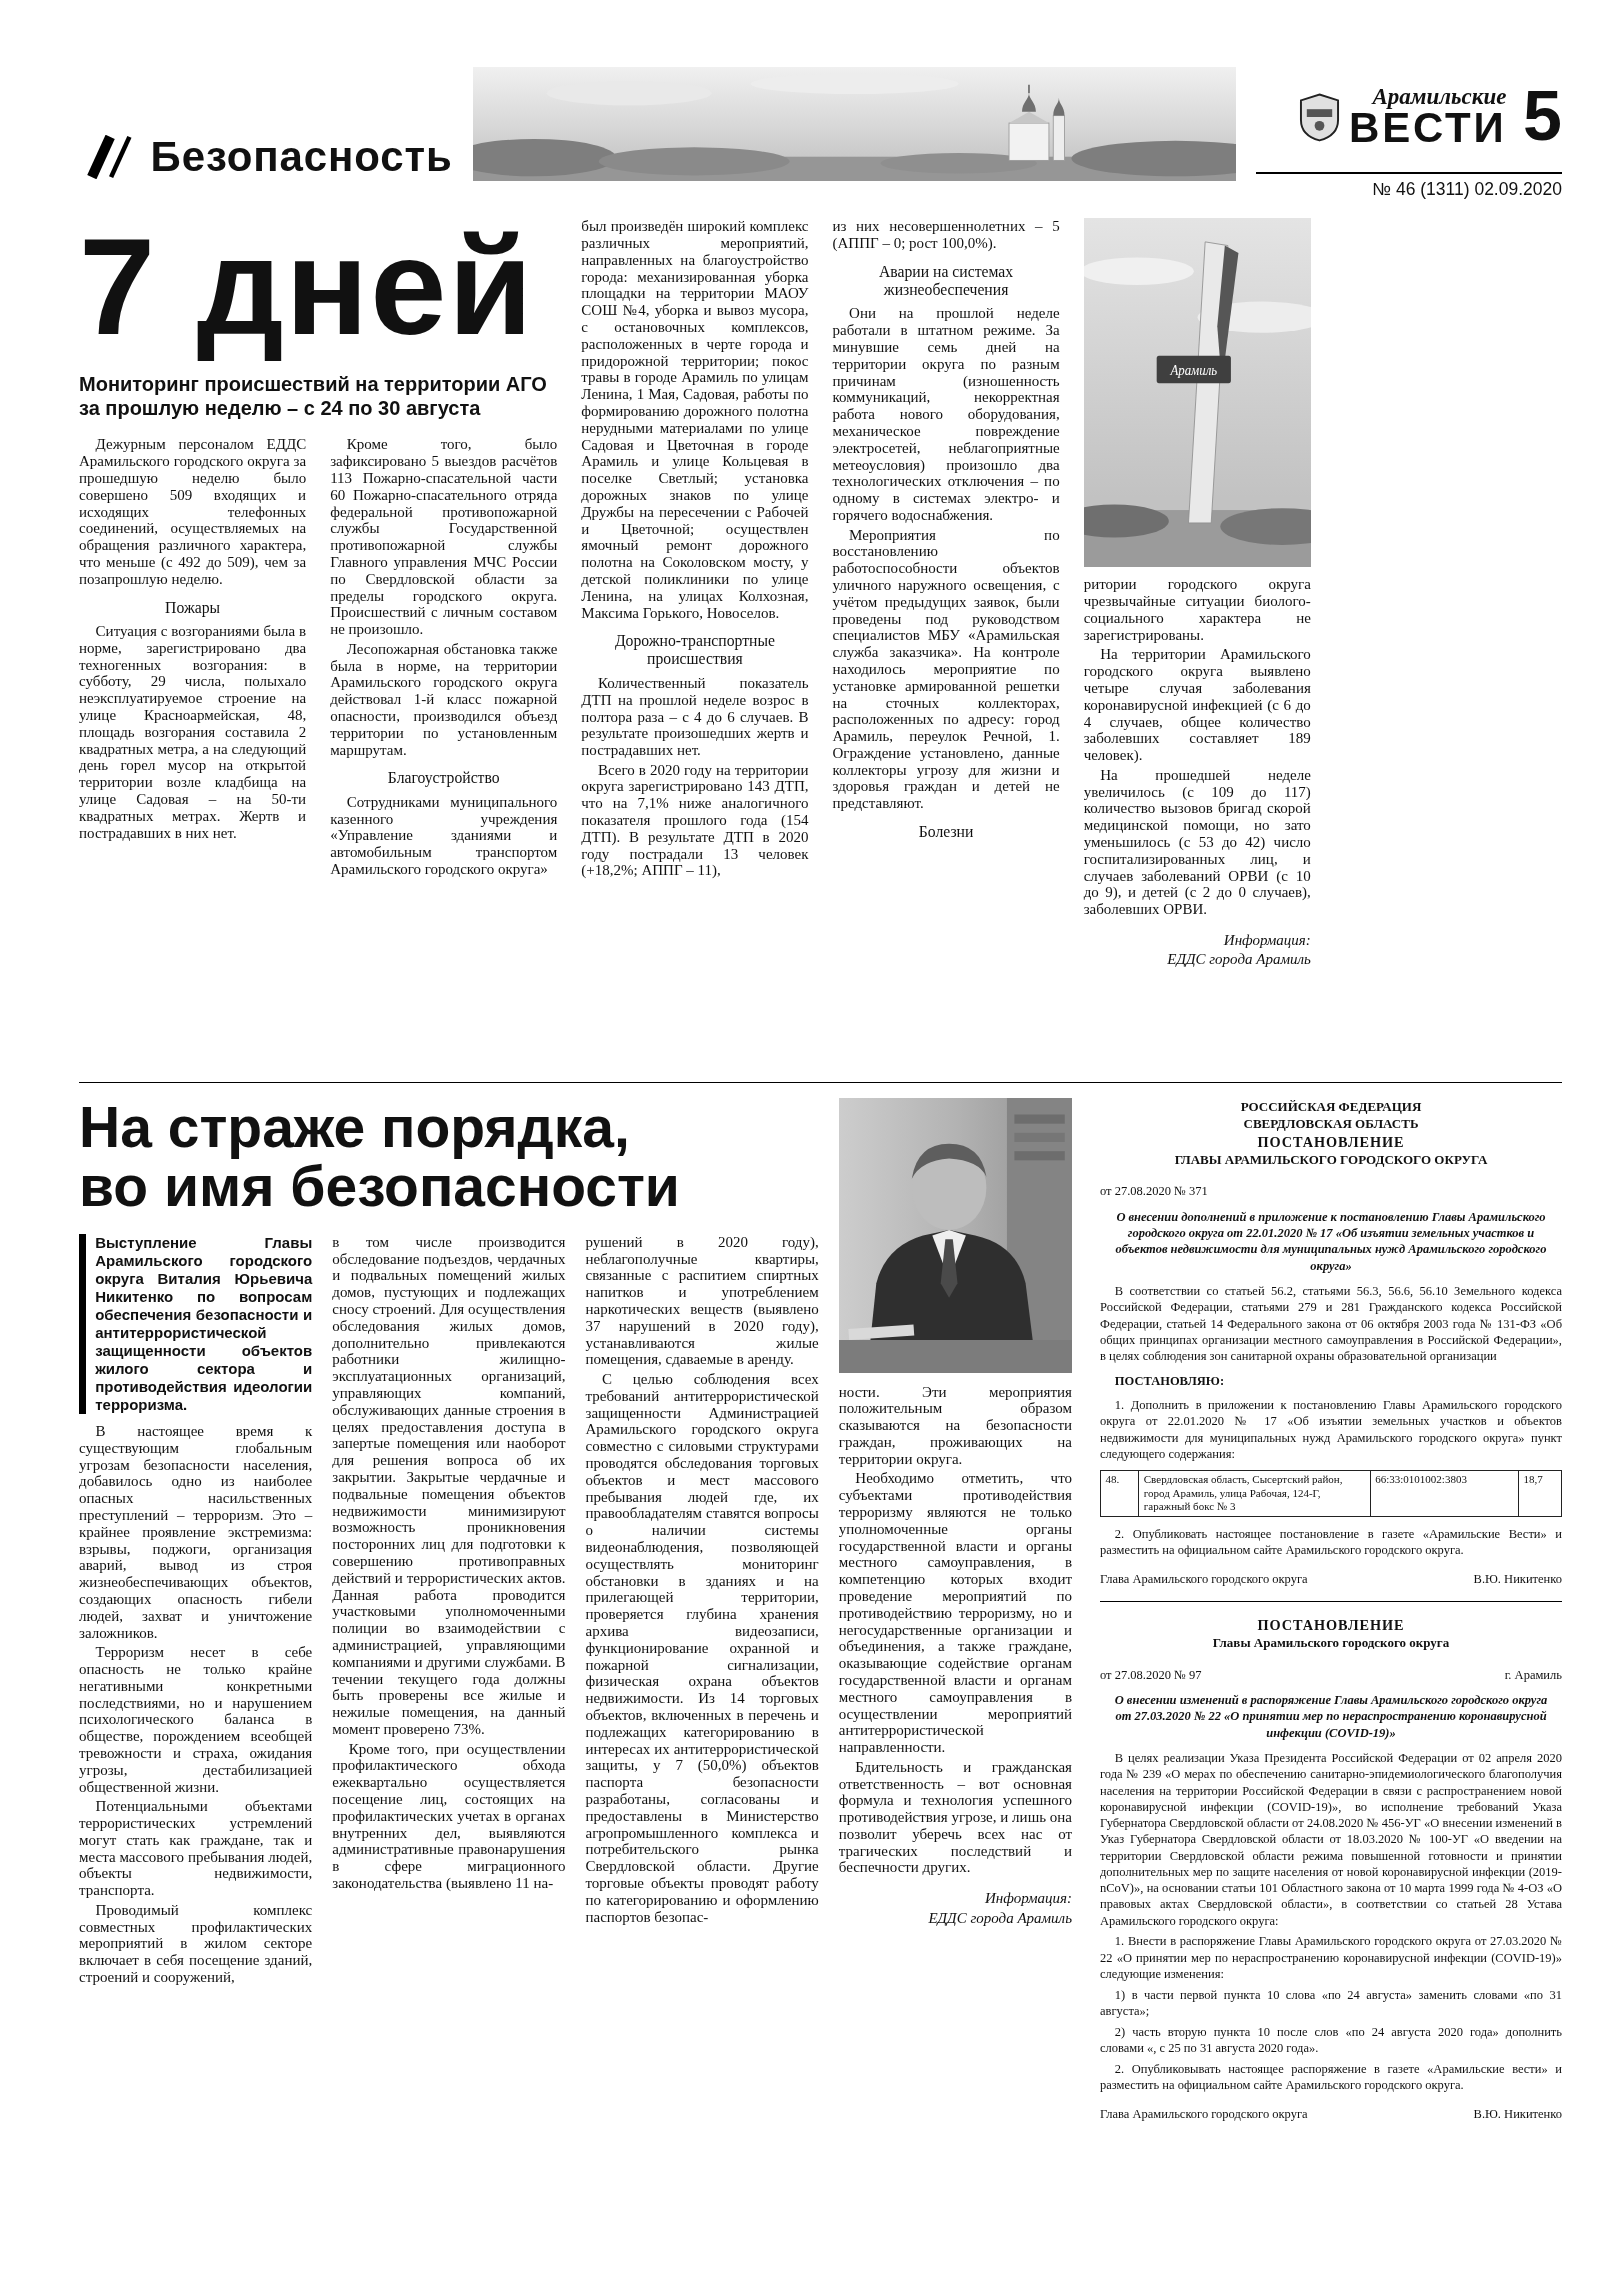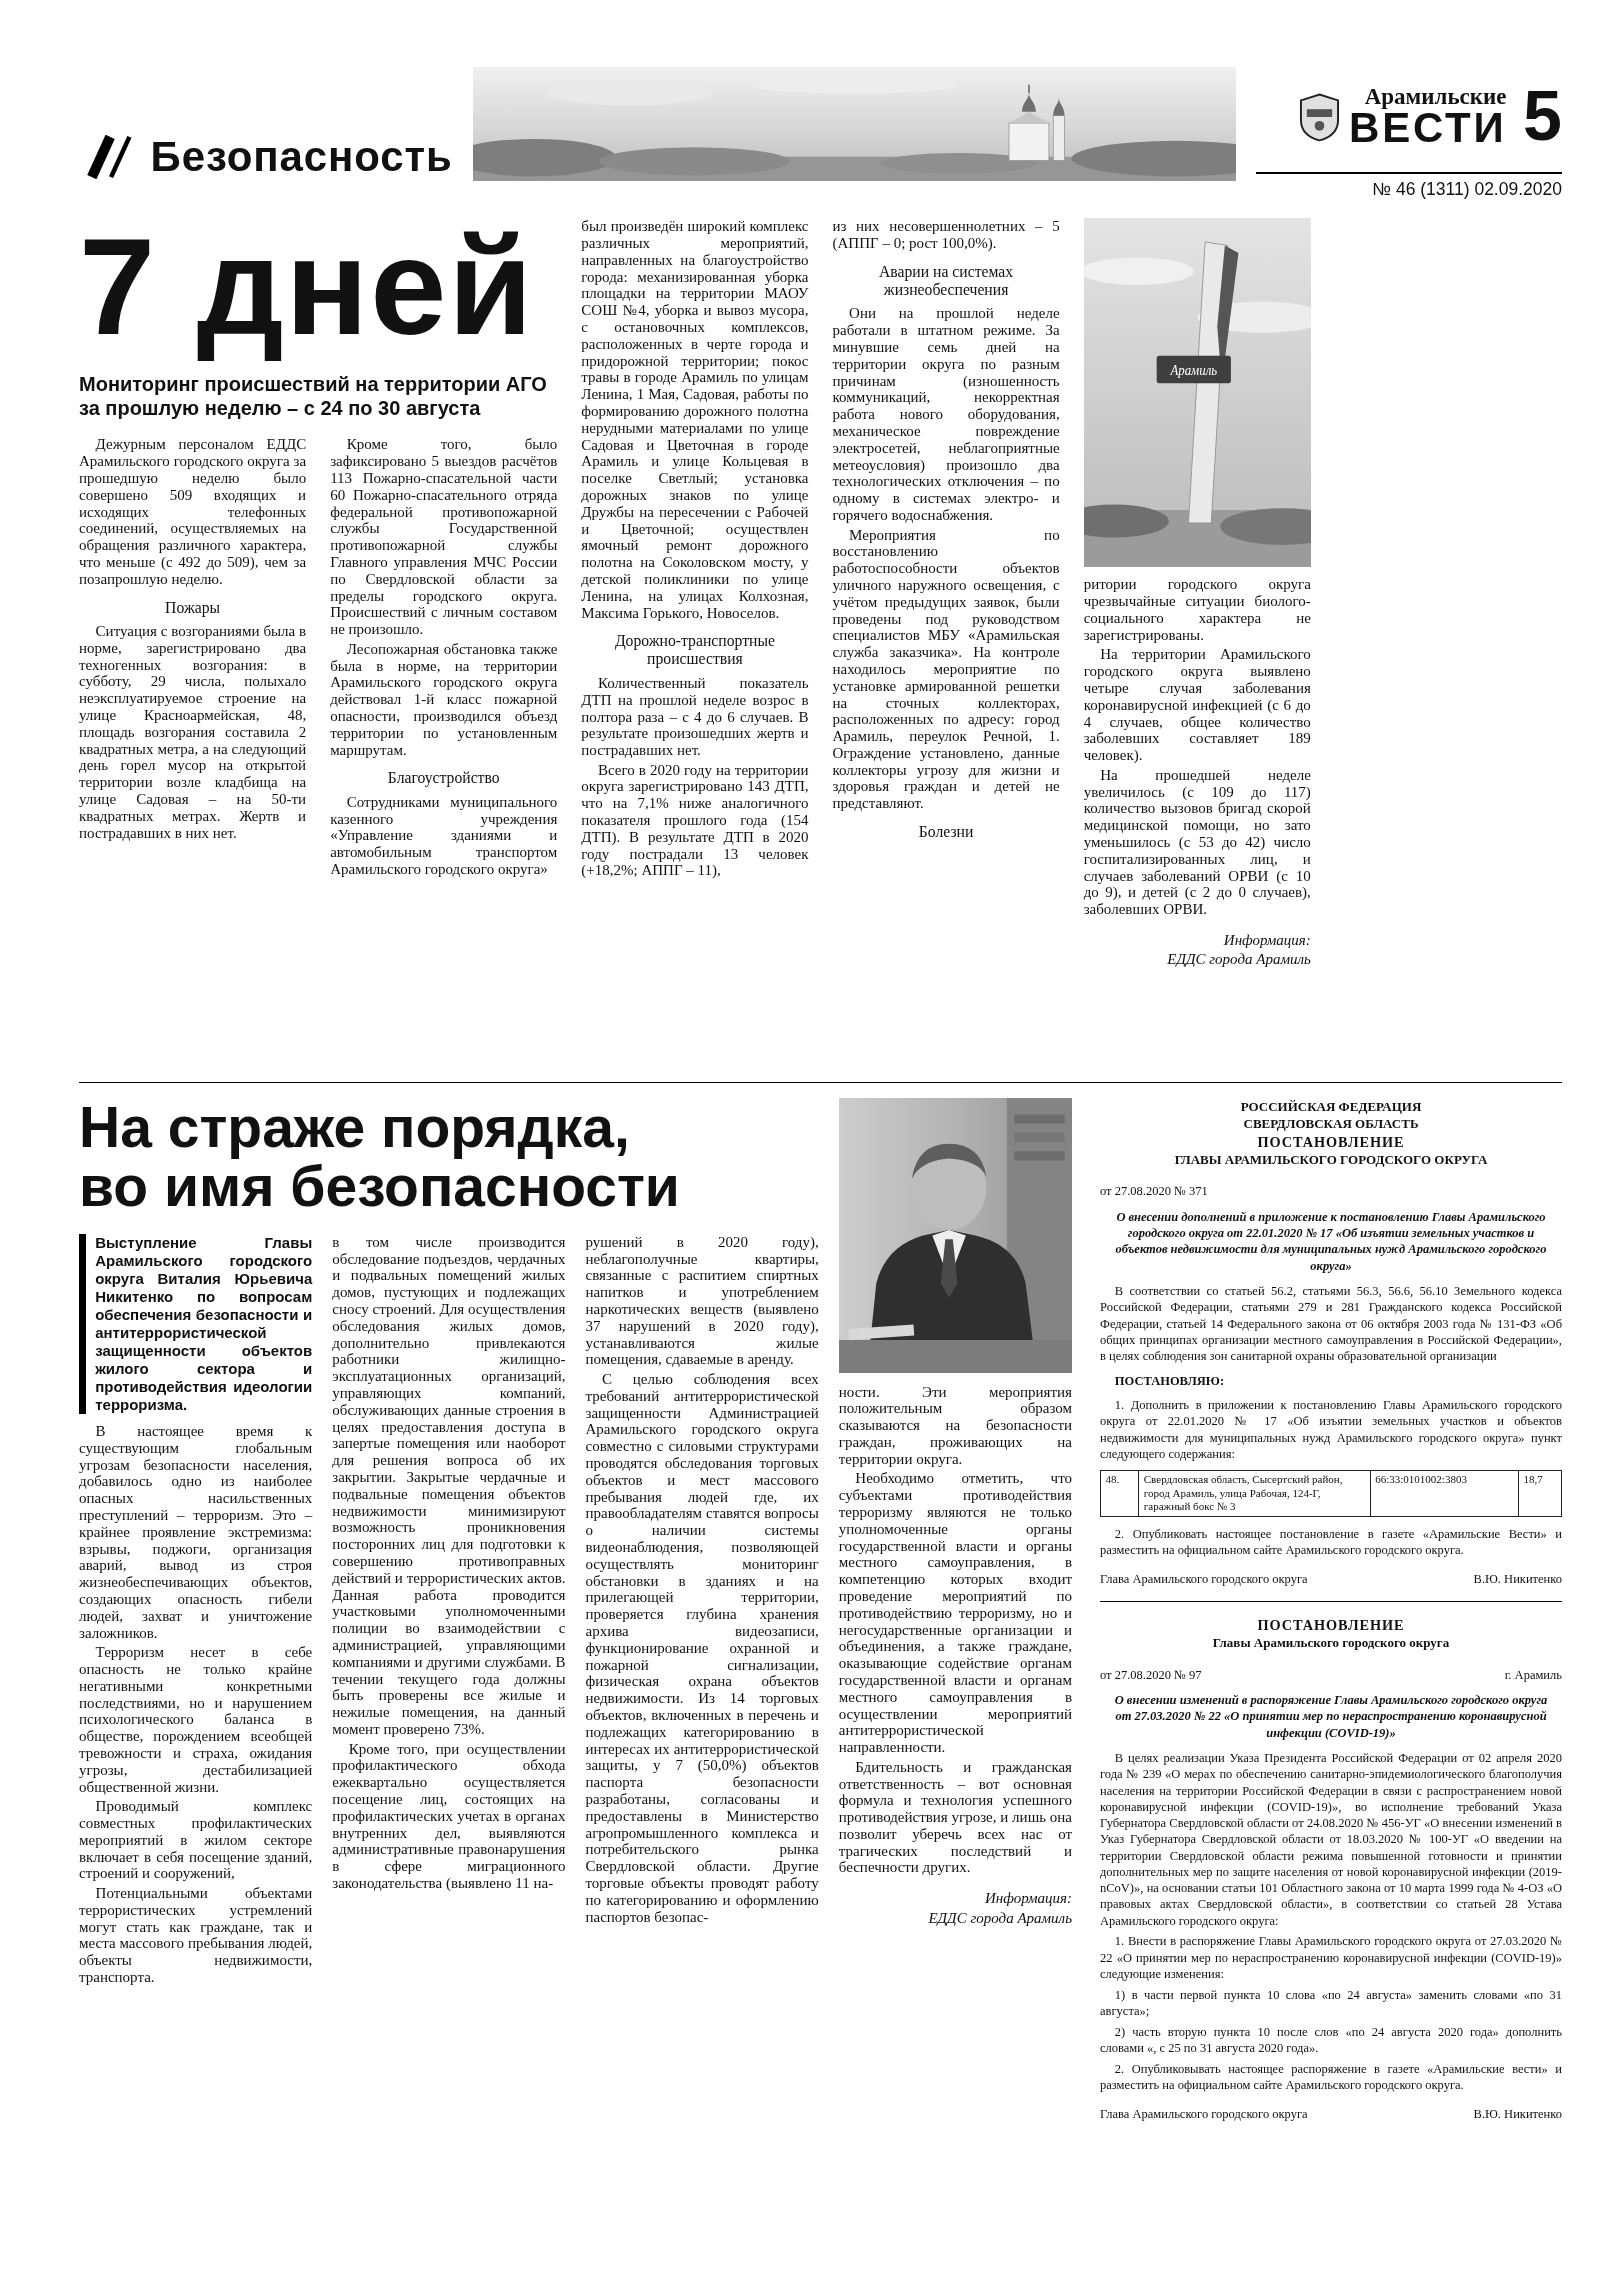--- a/index.html
+++ b/index.html
@@ -11,21 +11,21 @@
   
   .header { display:flex; height:168px; }
   .section-title-wrap { display:flex; align-items:center; gap:16.6px; align-self:flex-end; padding:0 20px 28px 0; }
   .hatch { width:55px; height:44px; }
   .section-title { font-family:"Liberation Sans", sans-serif; font-weight:bold; font-size:42px; letter-spacing:0.9px; white-space:nowrap; }
   .header-photo { flex:1; height:114px; margin-top:26px; min-width:0; display:block; }
   .logo-block { width:306px; margin:20px 0 0 20px; flex:0 0 auto; }
   .logo-row { display:flex; align-items:center; justify-content:flex-end; gap:9.2px; height:111px; }
   .crest { width:41px; height:50px; flex:0 0 auto; }
   .logo-names { text-align:right; line-height:1; }
-  .logo-top { font-size:23px; font-weight:bold; }
+  .logo-top { font-size:23px; font-style:italic; font-weight:bold; }
   .logo-bottom { font-family:"Liberation Sans", sans-serif; font-weight:bold; font-size:42px; letter-spacing:2.8px; text-transform:uppercase; line-height:0.95; }
   .page-num { font-family:"Liberation Sans", sans-serif; font-weight:bold; font-size:70px; line-height:0.9; margin-left:7.4px; }
   .issue-line { border-top:2.8px solid #000; text-align:right; font-family:"Liberation Sans", sans-serif; font-size:17.5px; padding-top:4.6px; }
   
   .a1 { display:grid; grid-template-columns:repeat(6,1fr); column-gap:24px; grid-template-rows:auto 1fr; height:847px; overflow:hidden; margin-top:9.2px; }
   .a1-head { grid-area:1/1/2/3; padding-right:5.5px; }
   .a1-title { font-family:"Liberation Sans", sans-serif; font-weight:bold; font-size:137px; line-height:1.0; letter-spacing:1.8px; margin:0 0 16.6px 0; }
   .a1-subtitle { font-family:"Liberation Sans", sans-serif; font-weight:bold; font-size:20px; line-height:1.2; margin-bottom:16.6px; }
   .a1-c1 { grid-area:2/1/3/2; } .a1-c2 { grid-area:2/2/3/3; }
   .a1-c3 { grid-area:1/3/3/4; } .a1-c4 { grid-area:1/4/3/5; } .a1-c5 { grid-area:1/5/3/6; }
@@ -182,22 +182,22 @@
     <div class="a2">
       <div class="a2-head">
         <div>На страже порядка,</div>
         <div>во имя безопасности</div>
       </div>
 
       <div class="a2-c1">
         <p class="lead">Выступление Главы Арамильского городского округа Виталия Юрьевича Никитенко по вопросам обеспечения безопасности и антитеррористической защищенности объектов жилого сектора и противодействия идеологии терроризма.</p>
         <p class="body-p">В настоящее время к существующим глобальным угрозам безопасности населения, добавилось одно из наиболее опасных насильственных преступлений – терроризм. Это –крайнее проявление экстремизма: взрывы, поджоги, организация аварий, вывод из строя жизнеобеспечивающих объектов, создающих опасность гибели людей, захват и уничтожение заложников.</p>
         <p class="body-p">Терроризм несет в себе опасность не только крайне негативными конкретными последствиями, но и нарушением психологического баланса в обществе, порождением всеобщей тревожности и страха, ожидания угрозы, дестабилизацией общественной жизни.</p>
+        <p class="body-p">Потенциальными объектами террористических устремлений могут стать как граждане, так и места массового пребывания людей, объекты недвижимости, транспорта.</p>
         <p class="body-p">Проводимый комплекс совместных профилактических мероприятий в жилом секторе включает в себя посещение зданий, строений и сооружений,</p>
-        <p class="body-p">Потенциальными объектами террористических устремлений могут стать как граждане, так и места массового пребывания людей, объекты недвижимости, транспорта.</p>
       </div>
 
       <div class="a2-c2">
         <p class="body-p no-indent">в том числе производится обследование подъездов, чердачных и подвальных помещений жилых домов, пустующих и подлежащих сносу строений. Для осуществления обследования жилых домов, дополнительно привлекаются работники жилищно-эксплуатационных организаций, управляющих компаний, обслуживающих данные строения в целях предоставления доступа в запертые помещения или наоборот для решения вопроса об их закрытии. Закрытые чердачные и подвальные помещения объектов недвижимости минимизируют возможность проникновения посторонних лиц для подготовки к совершению противоправных действий и террористических актов. Данная работа проводится участковыми уполномоченными полиции во взаимодействии с администрацией, управляющими компаниями и другими службами. В течении текущего года должны быть проверены все жилые и нежилые помещения, на данный момент проверено 73%.</p>
         <p class="body-p">Кроме того, при осуществлении профилактического обхода ежеквартально осуществляется посещение лиц, состоящих на профилактических учетах в органах внутренних дел, выявляются административные правонарушения в сфере миграционного законодательства (выявлено 11 на-</p>
       </div>
 
       <div class="a2-c3">
         <p class="body-p no-indent">рушений в 2020 году), неблагополучные квартиры, связанные с распитием спиртных напитков и употреблением наркотических веществ (выявлено 37 нарушений в 2020 году), устанавливаются жилые помещения, сдаваемые в аренду.</p>
         <p class="body-p">С целью соблюдения всех требований антитеррористической защищенности Администрацией Арамильского городского округа совместно с силовыми структурами проводятся обследования торговых объектов и мест массового пребывания людей где, их правообладателям ставятся вопросы о наличии системы видеонаблюдения, позволяющей осуществлять мониторинг обстановки в зданиях и на прилегающей территории, проверяется глубина хранения архива видеозаписи, функционирование охранной и пожарной сигнализации, физическая охрана объектов недвижимости. Из 14 торговых объектов, включенных в перечень и подлежащих категорированию в интересах их антитеррористической защиты, у 7 (50,0%) объектов паспорта безопасности разработаны, согласованы и предоставлены в Министерство агропромышленного комплекса и потребительского рынка Свердловской области. Другие торговые объекты проводят работу по категорированию и оформлению паспортов безопас-</p>

